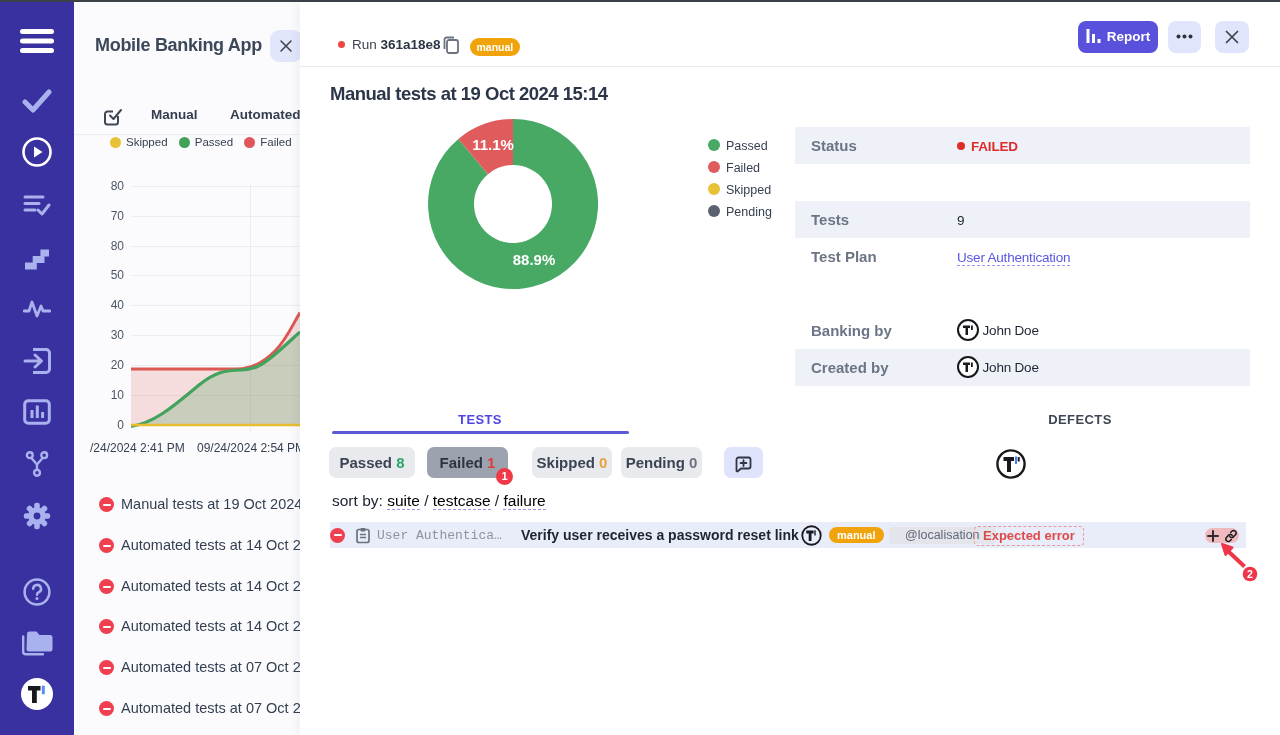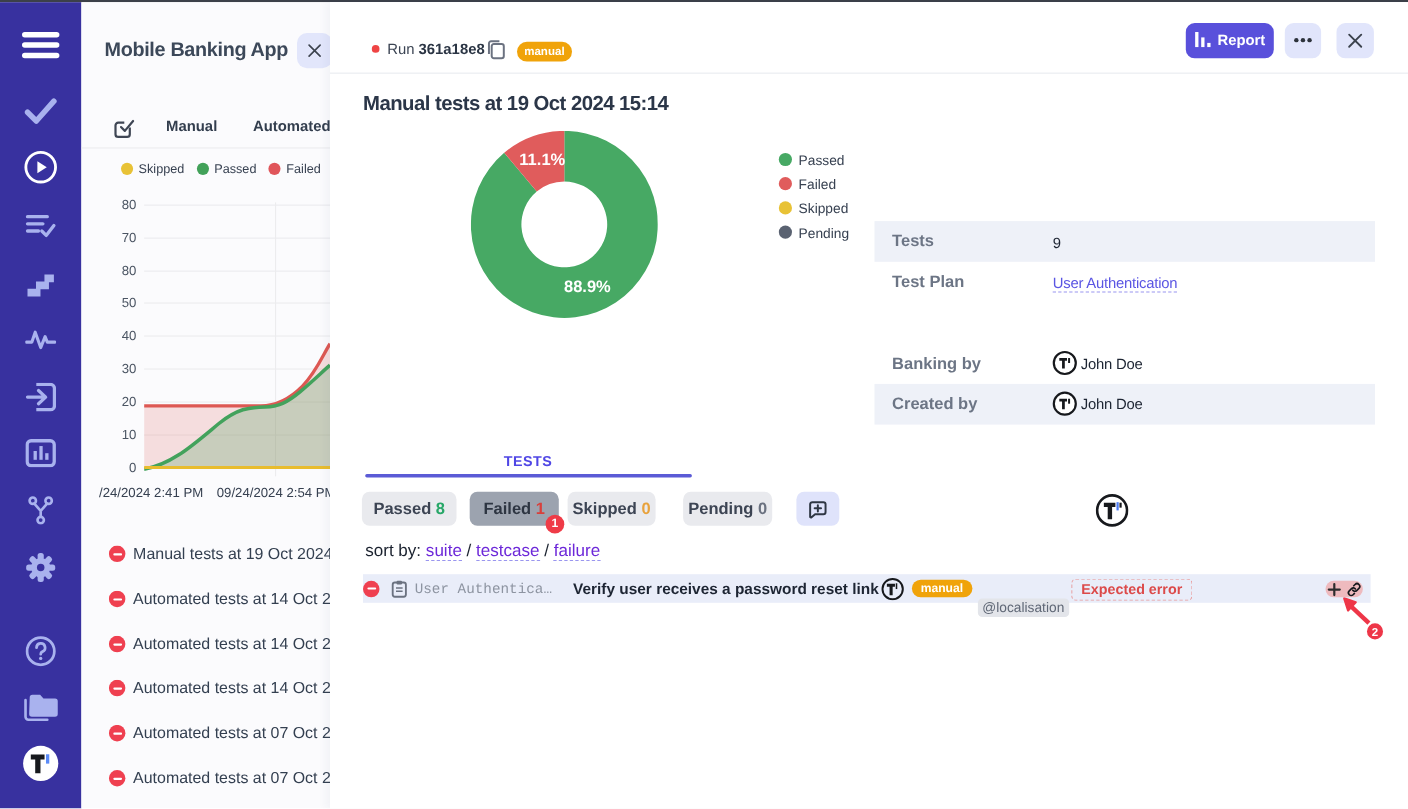--- a/index.html
+++ b/index.html
@@ -12,21 +12,21 @@
   .sidebar { left:0; top:2px; width:74px; height:733px; background:#38319f; }
   .sb-ic { position:absolute; left:50%; transform:translate(-50%,-50%); }
   
   .panel { left:74px; top:2px; width:226px; height:733px; background:#fbfbfd; overflow:hidden; }
   .panel-title { position:absolute; left:21px; top:33px; font-size:18px; font-weight:700; color:#3c4859; letter-spacing:-0.3px; white-space:nowrap; }
   .closebtn { position:absolute; left:196px; top:28px; width:32px; height:32px; background:#e2e6fb; border-radius:9px; color:#3f4654; font-size:15px; text-align:center; line-height:32px; }
   .ptabs { position:absolute; left:0; top:100px; width:226px; height:33px; border-bottom:1px solid #ebecef; }
   .ptab { position:absolute; top:5px; font-size:13.5px; font-weight:700; color:#333e4e; white-space:nowrap; }
   
   .dot { display:inline-block; border-radius:50%; vertical-align:middle; }
-  .plegend { position:absolute; left:36px; top:146px; font-size:11.5px; color:#374151; white-space:nowrap; }
+  .plegend { position:absolute; left:36px; top:134px; font-size:11.5px; color:#374151; white-space:nowrap; }
   .ylab { position:absolute; width:50px; text-align:right; font-size:12px; color:#4b5563; }
   .gline { position:absolute; height:1px; background:#ececee; }
   .xlab { position:absolute; font-size:12px; color:#374151; white-space:nowrap; }
   .runitem { position:absolute; left:25px; width:205px; white-space:nowrap; overflow:hidden; font-size:14.5px; color:#333f50; }
   .minus { display:inline-block; width:15px; height:15px; border-radius:50%; background:#ef4050; position:relative; vertical-align:-3px; margin-right:7px; }
   .minus::after { content:""; position:absolute; left:3.5px; top:6.5px; width:8px; height:2.2px; background:#fff; border-radius:1px; }
   
   .main { left:300px; top:2px; width:980px; height:733px; background:#fff; box-shadow:-4px 0 8px rgba(40,50,90,.05); }
   .hdr { position:absolute; left:0; top:0; width:980px; height:65px; border-bottom:1px solid #e9ebf0; background:#fff; }
   .reddot { position:absolute; width:7px; height:7px; border-radius:50%; background:#ef4444; }
@@ -43,21 +43,21 @@
   .tavatar { display:inline-block; width:22px; height:22px; border-radius:50%; border:2px solid #16181c; background:#fff; position:relative; vertical-align:-6px; }
   
   .tab { position:absolute; top:410px; width:300px; text-align:center; font-size:13px; font-weight:700; color:#3e4654; letter-spacing:0.4px; }
   .tabline { position:absolute; left:32px; top:429px; width:297px; height:3px; background:#5b5bd6; border-radius:2px; }
   
   .fbtn { position:absolute; top:445px; height:31px; border-radius:7px; background:#e9eaee; font-size:15px; font-weight:600; color:#3c4453; text-align:center; line-height:31px; }
   .search { position:absolute; left:477px; top:445px; width:190px; height:31px; border:1px solid #d9dce2; border-radius:8px; background:#fff; }
   .sphold { position:absolute; left:38px; top:8px; font-size:13.5px; color:#8792a2; }
   
   .sortrow { position:absolute; left:32px; top:490px; font-size:15.5px; color:#1a212e; }
-  .slink { color:#6d28d9; border-bottom:1px dashed #9a96ef; text-decoration:none; }
+  .slink { color:#000000; border-bottom:1px dashed #9a96ef; text-decoration:none; }
   
   .trow { position:absolute; left:30px; top:520px; width:916px; height:26px; background:#e9edf9; }
 </style>
 </head>
 <body>
 <div id="app">
   <div class="abs topstrip"></div>
 
   <div class="abs sidebar">
     <svg class="sb-ic" style="top:39px" width="36" height="28" viewBox="0 0 36 28">
@@ -222,20 +222,24 @@
       <text x="106" y="146" text-anchor="middle" font-size="15" font-weight="700" fill="#fff">88.9%</text>
     </svg>
 
     <div style="position:absolute;left:408px;top:133px;font-size:12.5px;color:#374151;line-height:22px">
       <div><span class="dot" style="width:12px;height:12px;background:#47a964;margin-right:6px;vertical-align:-1px"></span>Passed</div>
       <div><span class="dot" style="width:12px;height:12px;background:#e05c5c;margin-right:6px;vertical-align:-1px"></span>Failed</div>
       <div><span class="dot" style="width:12px;height:12px;background:#e8c236;margin-right:6px;vertical-align:-1px"></span>Skipped</div>
       <div><span class="dot" style="width:12px;height:12px;background:#5a6271;margin-right:6px;vertical-align:-1px"></span>Pending</div>
     </div>
 
+    <div class="drow odd" style="top:125px">
+        <div class="dlab">Status</div>
+        <div class="dval" style="color:#e02b2b;font-weight:700;font-size:13.5px"><span class="dot" style="width:8px;height:8px;background:#e02b2b;margin-right:6px;vertical-align:1px"></span>FAILED</div>
+      </div>
     <div class="drow odd" style="top:199px">
         <div class="dlab">Tests</div>
         <div class="dval">9</div>
       </div>
     <div class="drow" style="top:236px">
         <div class="dlab">Test Plan</div>
         <div class="dval" style="color:#5a55e3;border-bottom:1px dashed #9a96ef;display:inline-block;left:162px">User Authentication</div>
       </div>
     <div class="drow" style="top:310px">
         <div class="dlab">Banking by</div>
@@ -246,25 +250,26 @@
       </div>
     <div class="drow odd" style="top:347px">
         <div class="dlab">Created by</div>
         <div class="dval" style="top:7px"><span class="tavatar"><svg width="18" height="18" viewBox="0 0 18 18" style="position:absolute;left:0;top:0">
               <path d="M4 4.5 H11 V7 H9 V14 H6.5 V7 H4 Z" fill="#17191d"></path>
               <rect x="12" y="4.5" width="1.8" height="4.5" fill="#17191d"></rect>
             </svg></span> John Doe</div>
       </div>
 
     <div class="tab" style="left:30px;color:#4f46e5">TESTS</div>
+    <div class="tab" style="left:630px">DEFECTS</div>
     <div class="tabline"></div>
 
     <div class="fbtn" style="left:29px;width:86px">Passed <span style="color:#27a768">8</span></div>
     <div class="fbtn" style="left:127px;width:81px;background:#9ca3af;color:#2d3542">Failed <span style="color:#d8403c">1</span></div>
-    <div class="fbtn" style="left:216px;width:80px">Skipped <span style="color:#e8a23c">0</span></div>
+    <div class="fbtn" style="left:232px;width:80px">Skipped <span style="color:#e8a23c">0</span></div>
     <div class="fbtn" style="left:321px;width:81px">Pending <span style="color:#6b7280">0</span></div>
     <div style="position:absolute;left:196px;top:466px;width:17px;height:17px;border-radius:50%;background:#ef3b47;color:#fff;font-size:11px;font-weight:700;text-align:center;line-height:17px">1</div>
     <div class="fbtn" style="left:424px;width:39px;background:#dfe3fb">
       <svg style="vertical-align:middle" width="19" height="19" viewBox="0 0 19 19">
         <path d="M2.5 4.5 A2 2 0 0 1 4.5 2.5 H14.5 A2 2 0 0 1 16.5 4.5 V11.5 A2 2 0 0 1 14.5 13.5 H7 L3.5 16.5 L2.5 16 Z" fill="none" stroke="#2f3744" stroke-width="1.8" stroke-linejoin="round"></path>
         <path d="M9.5 5.2 V11 M6.6 8 H12.4" stroke="#2f3744" stroke-width="1.8" stroke-linecap="round"></path>
       </svg>
     </div>
     <svg style="position:absolute;left:696px;top:447px" width="30" height="30" viewBox="0 0 30 30">
       <circle cx="15" cy="15" r="13.6" fill="#fff" stroke="#17191d" stroke-width="2.4"></circle>
@@ -284,21 +289,21 @@
         <line x1="5" y1="10.5" x2="11" y2="10.5" stroke="#6b7280" stroke-width="1.5"></line>
       </svg>
       <span style="position:absolute;left:47px;top:6px;font-family:'Liberation Mono',monospace;font-size:13px;color:#8d94a1">User Authentica…</span>
       <span style="position:absolute;left:191px;top:5px;font-size:14px;font-weight:700;color:#1d2533">Verify user receives a password reset link</span>
       <svg style="position:absolute;left:471px;top:2.5px" width="21" height="21" viewBox="0 0 30 30">
         <circle cx="15" cy="15" r="13.2" fill="none" stroke="#17191d" stroke-width="2.6"></circle>
         <path d="M7.5 8 H18 V12 H15 V23 H11 V12 H7.5 Z" fill="#17191d"></path>
         <rect x="19" y="7.5" width="2" height="7.5" fill="#17191d"></rect>
       </svg>
       <span class="pill" style="position:absolute;left:499px;top:5px;font-size:11px;padding:1.5px 8px 2.5px">manual</span>
-      <span style="position:absolute;left:559px;top:22px;background:#e3e5ea;border-radius:4px;font-size:12.5px;color:#606876;padding:1px 4px 2px">@localisation</span>
+      <span style="position:absolute;left:559px;top:5px;background:#e3e5ea;border-radius:4px;font-size:12.5px;color:#606876;padding:1px 16px 2px">@localisation</span>
       <span style="position:absolute;left:644px;top:3.5px;border:1px dashed #e89a9a;border-radius:4px;font-size:13px;font-weight:600;color:#dc4a4a;padding:1px 8px 2px">Expected error</span>
       <span style="position:absolute;left:875px;top:6px;width:34px;height:15px;border-radius:8px;background:#eebabe"></span>
       <svg style="position:absolute;left:876px;top:7px" width="14" height="14" viewBox="0 0 14 14">
         <path d="M7 2 V12 M2 7 H12" stroke="#2d2d2d" stroke-width="2" stroke-linecap="round"></path>
       </svg>
       <svg style="position:absolute;left:894px;top:7px" width="14" height="14" viewBox="0 0 24 24">
         <path d="M10 13 a4 4 0 0 0 6 .5 l3.5 -3.5 a4.2 4.2 0 0 0 -6 -6 l-2 2" fill="none" stroke="#17191d" stroke-width="2.6" stroke-linecap="round"></path>
         <path d="M14 11 a4 4 0 0 0 -6 -.5 l-3.5 3.5 a4.2 4.2 0 0 0 6 6 l2 -2" fill="none" stroke="#17191d" stroke-width="2.6" stroke-linecap="round"></path>
       </svg>
     </div>

